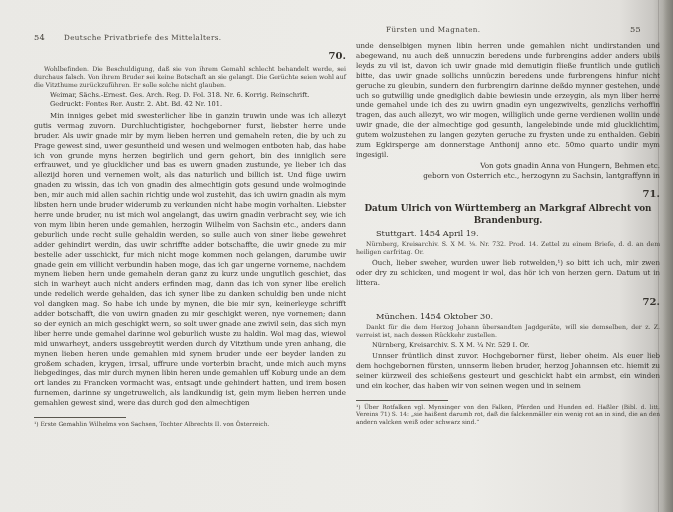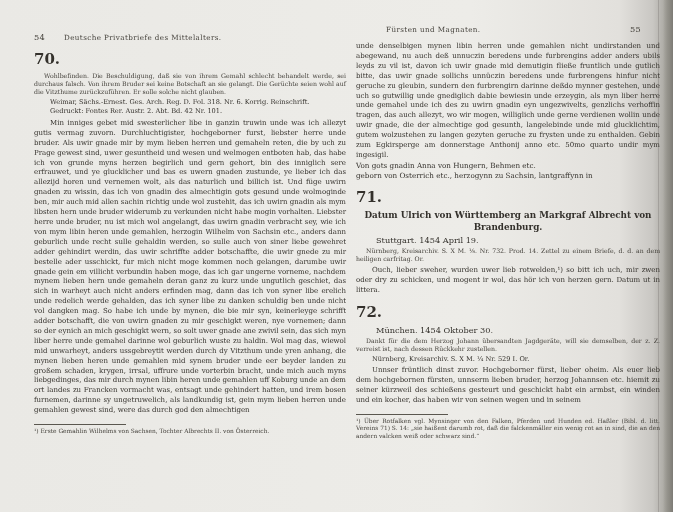--- a/index.html
+++ b/index.html
@@ -11,29 +11,29 @@
   }
   .book-edge{position:absolute;top:0;right:0;width:10px;height:512px;
     background:linear-gradient(90deg,rgba(120,118,112,0) 0%, #8f8d86 60%, #7d7b75 100%);}
   .edge-line{position:absolute;top:0;right:14px;width:1px;height:512px;background:rgba(90,88,82,.25);}
   .page{position:absolute;top:0;height:512px;box-sizing:border-box;}
   .page.left{left:34px;width:312px;padding-top:32px;}
   .page.right{left:356px;width:304px;padding-top:24px;}
   .runhead{display:flex;align-items:baseline;font-size:7.2px;letter-spacing:.4px;color:#45423c;margin-bottom:8px;}
   .runhead .pn{width:30px;font-size:8.2px;}
   .runhead .rt{flex:1;}
-  .secno{text-align:left;font-size:15px;font-weight:bold;margin:7px 0 4px 0;}
+  .secno{text-align:right;font-size:10px;font-weight:bold;margin:7px 0 4px 0;}
   .heading{text-align:center;font-size:8.8px;font-weight:bold;line-height:11.5px;margin-bottom:2px;}
   .heading .hdate{font-weight:normal;font-size:8.4px;}
   .dateline{font-size:8.2px;padding-left:20px;margin:1px 0 2px 0;}
   .regest{font-size:6.2px;line-height:7.9px;text-align:justify;text-indent:10px;color:#413e38;margin:2px 0;}
   .source{font-size:6.6px;line-height:8.6px;text-align:justify;text-indent:16px;margin:1px 0;}
   .bodytext{font-size:7px;line-height:9.9px;text-align:justify;margin:3px 0 0 0;}
   .bodytext.indent{text-indent:16px;}
-  .sig{text-align:left;font-size:7.2px;line-height:10.2px;}
+  .sig{text-align:right;font-size:7.2px;line-height:10.2px;}
   .fnrule{width:92px;border:0;border-top:1px solid #5a574f;margin:8px 0 3px 0;height:0;}
   .footnote{font-size:5.9px;line-height:7.4px;text-align:justify;color:#45423c;}
 </style>
 </head>
 <body>
 
 <div class="scan">
 
   <div class="page left">
     <div class="runhead">

